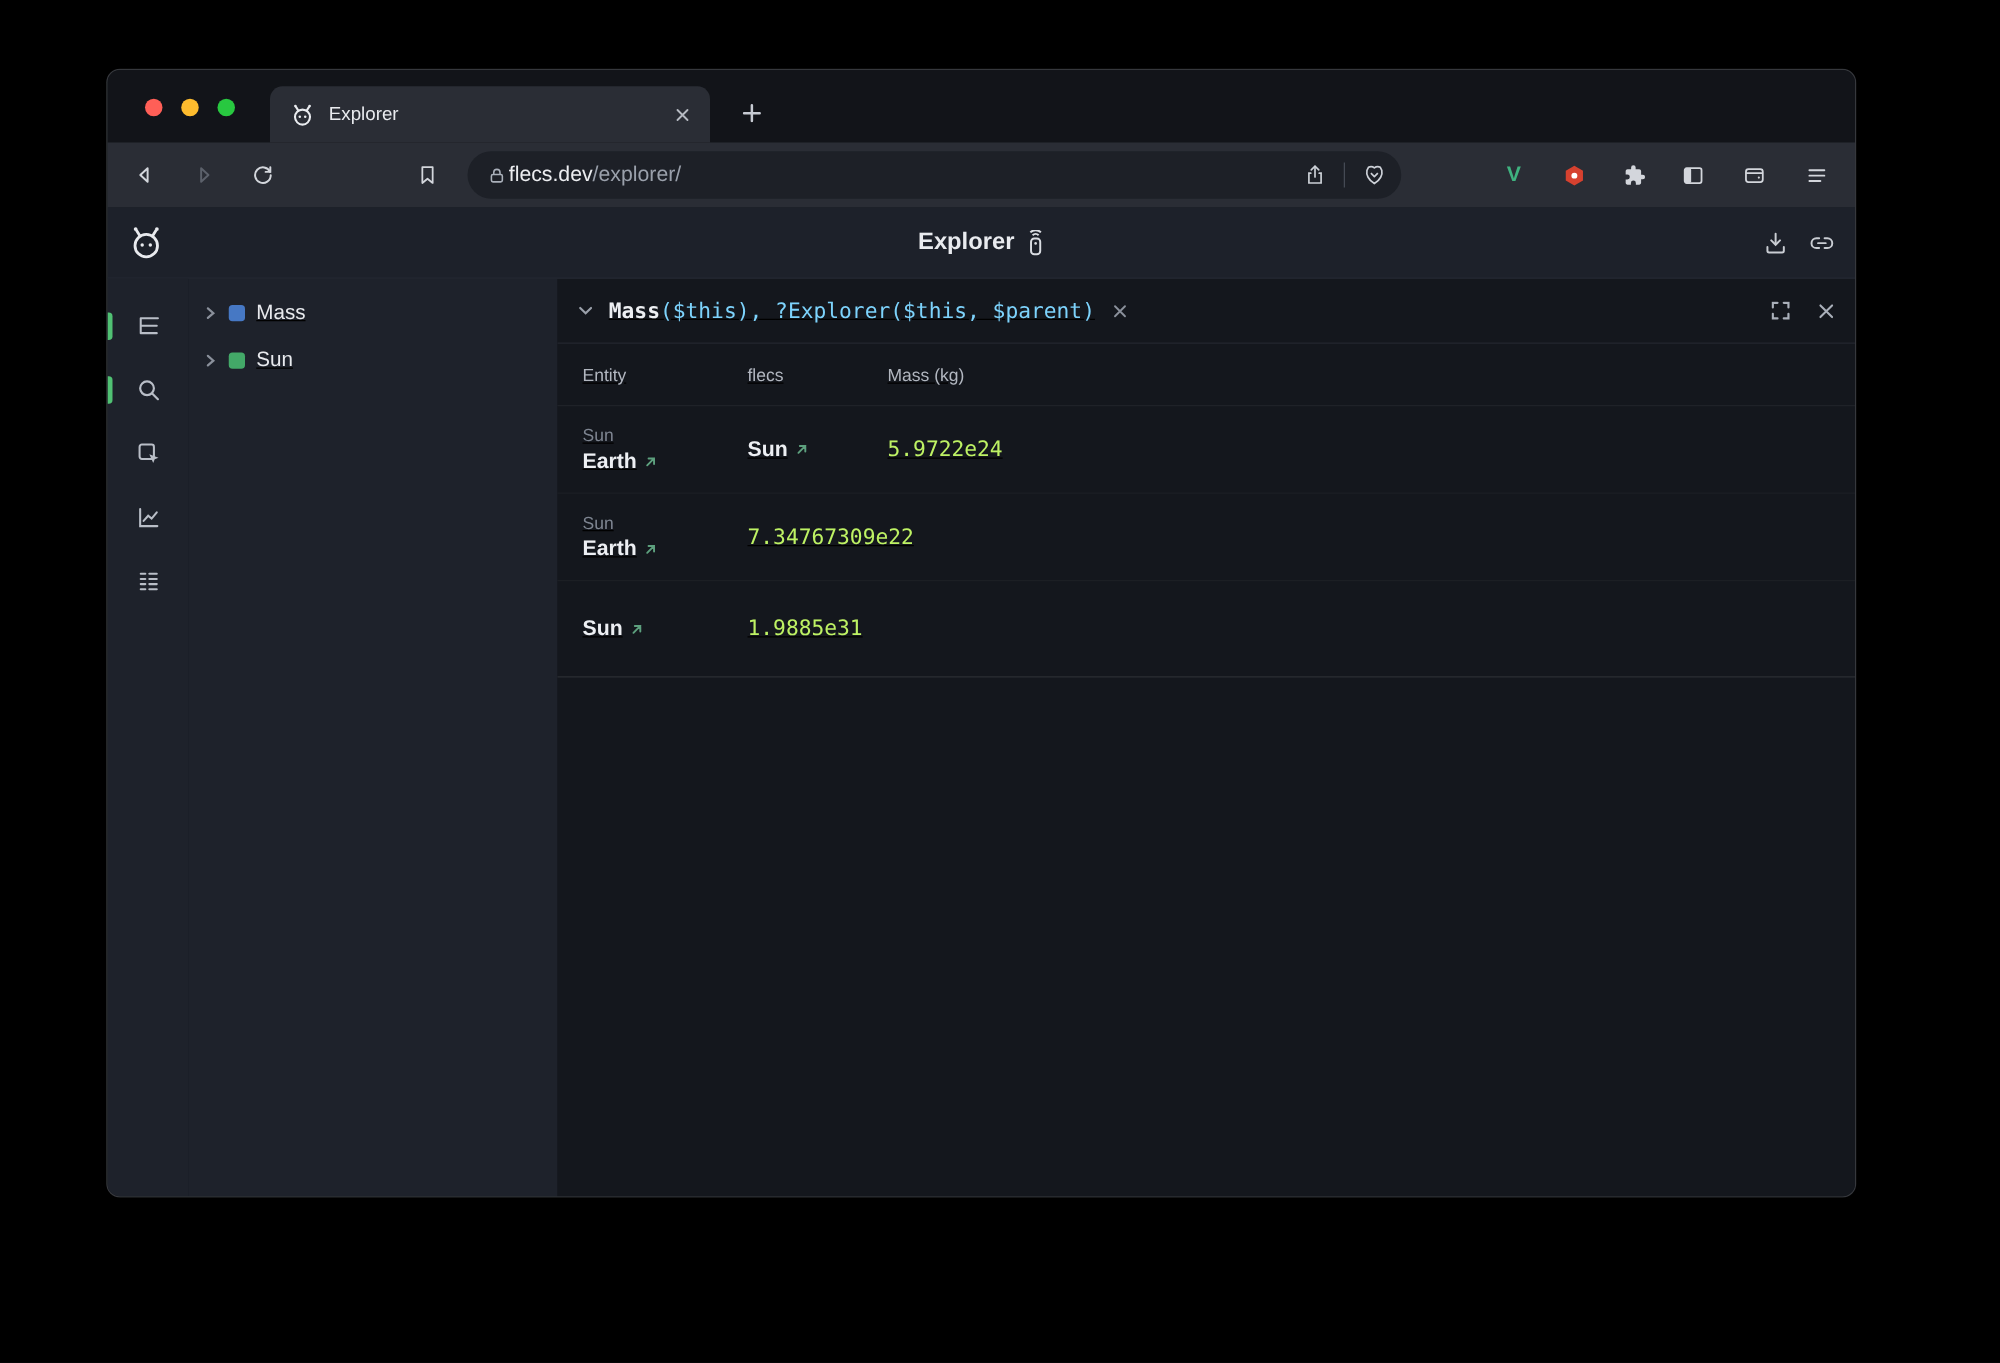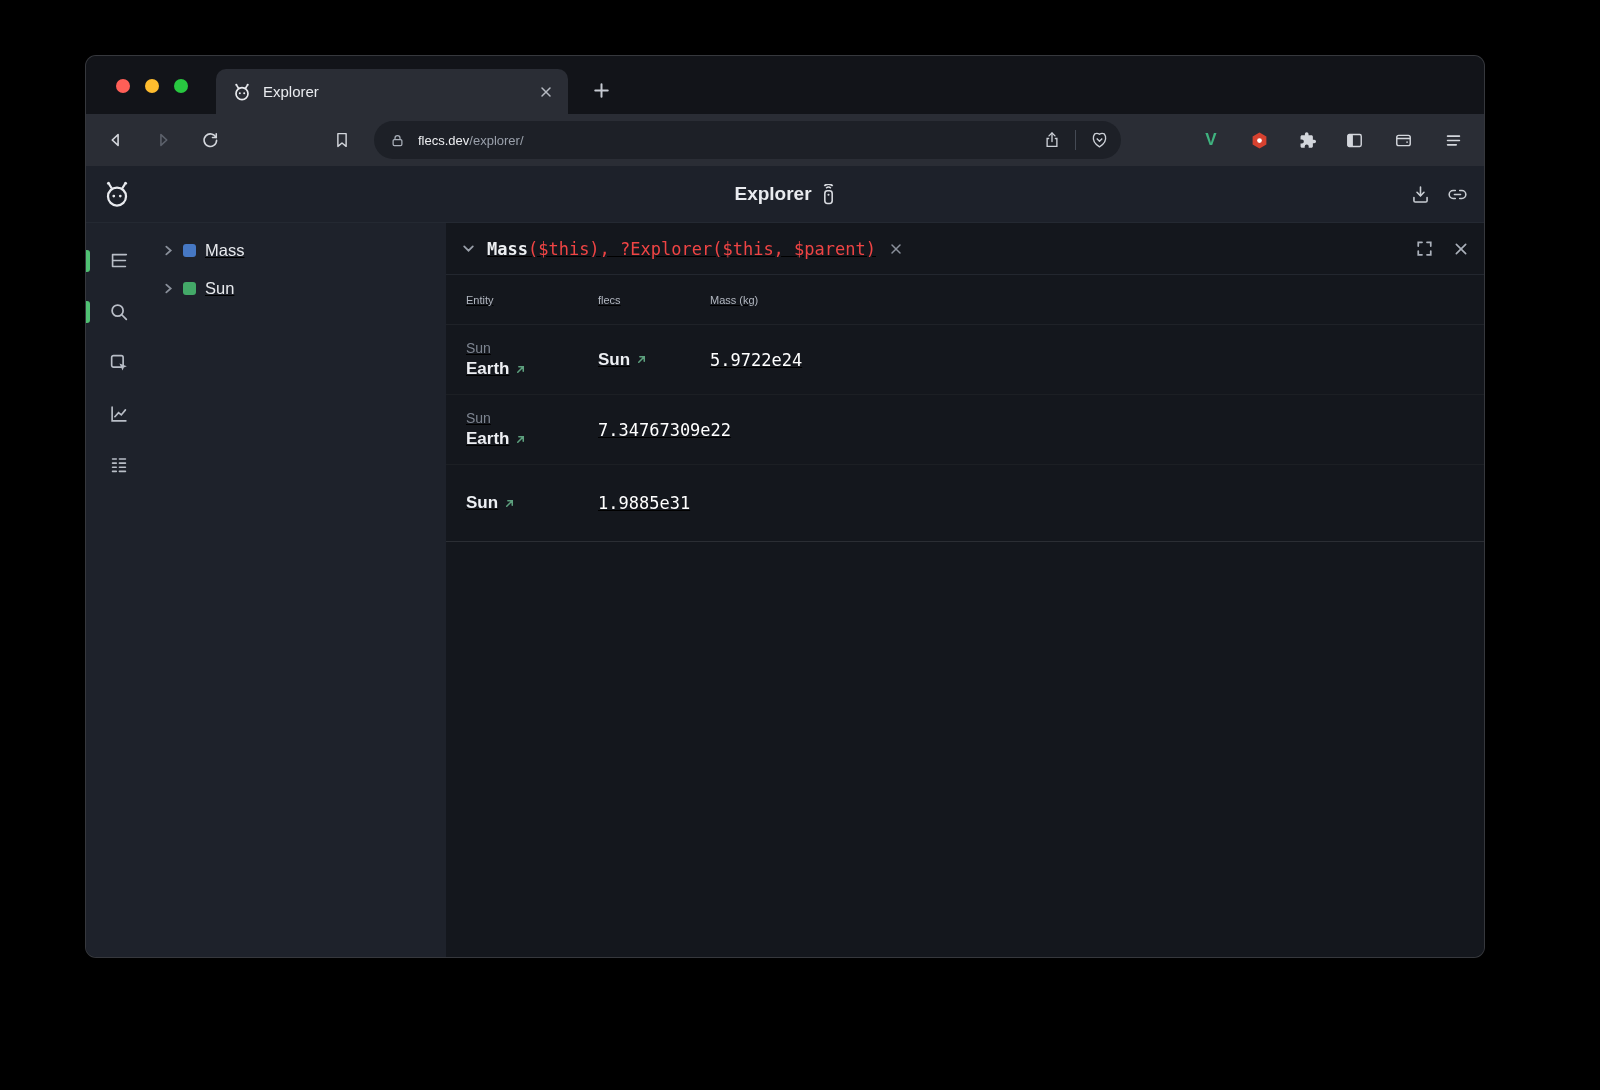--- a/index.html
+++ b/index.html
@@ -27,21 +27,21 @@
     justify-content:center; color:#d3d6dc; background:none; border:none; border-radius:6px; cursor:pointer; }
   .tbtn.disabled { color:#5c616b; }
   .btn-back { left:14px; } .btn-forward { left:61px; } .btn-reload { left:108px; } .btn-bookmark { left:240px; }
   .ext-v { left:1109px; font-weight:700; font-size:17px; color:#3fb27f; }
   .ext-hex { left:1157px; } .ext-puzzle { left:1205px; } .btn-sidebar { left:1252px; }
   .btn-wallet { left:1301px; } .btn-menu { left:1351px; }
 
   .urlbar { position:absolute; left:288px; top:7px; width:747px; height:38px; background:#1d2027;
     border-radius:19px; display:flex; align-items:center; padding:0 12px; color:#aab0ba; cursor:text; }
   .lock { display:flex; color:#aab0ba; margin-left:4px; }
-  .url-text { margin-left:13px; font-size:13px; color:#ecedf0; white-space:nowrap; }
+  .url-text { margin-left:2px; font-size:17px; color:#ecedf0; white-space:nowrap; }
   .url-path { color:#9aa0ab; }
   .u-spacer { flex:1; }
   .share, .shield { display:flex; color:#ccd0d7; cursor:pointer; }
   .u-divider { width:1px; height:20px; background:#454a54; margin:0 14px; }
 
   
   .appheader { height:57px; background:#1d212a; position:relative; border-bottom:1px solid #242932; }
   .app-logo { position:absolute; left:16px; top:13px; color:#e8eaee; display:flex; }
   .app-title-wrap { position:absolute; left:0; right:0; top:0; height:100%; display:flex;
     justify-content:center; align-items:center; gap:9px; color:#e9ebef; font-size:19px; font-weight:600; }
@@ -64,37 +64,37 @@
   .tree-item { height:38px; display:flex; align-items:center; padding-left:12px; gap:9px;
     color:#e8eaee; font-size:16.5px; cursor:pointer; }
   .tree-chevron { color:#8a909b; display:flex; }
   .chip { width:13px; height:13px; border-radius:3px; flex:none; }
 
   .content { flex:1; background:#14171d; display:flex; flex-direction:column; min-width:0; }
   .querybar { height:52px; display:flex; align-items:center; padding:0 16px; border-bottom:1px solid #23272f; flex:none; }
   .q-chevron { color:#9aa0aa; margin-right:12px; display:flex; cursor:pointer; }
   .qtext { font-family:"DejaVu Sans Mono", monospace; font-size:17px; white-space:pre; cursor:text; }
   .q-fn { color:#edeff2; font-weight:600; }
-  .q-green { color:#ef4444; }
+  .q-green { color:#7dd3fc; }
   .q-clear { color:#8a909b; margin-left:14px; display:flex; cursor:pointer; }
   .q-spacer { flex:1; }
   .q-expand, .q-close { color:#aab0ba; margin-left:22px; display:flex; cursor:pointer; background:none; border:none; }
 
   .table-section { border-bottom:1px solid rgba(255,255,255,.10); }
   .thead, .trow { display:grid; grid-template-columns:132px 112px 1fr; padding-left:20px; }
-  .thead { height:50px; align-items:center; color:#b2b7c0; font-size:11px;
+  .thead { height:50px; align-items:center; color:#b2b7c0; font-size:14px;
     border-bottom:1px solid rgba(255,255,255,.05); }
   .trow { min-height:70px; border-bottom:1px solid rgba(255,255,255,.035); }
   .trow.r3 { min-height:76px; border-bottom:none; }
   .cell { display:flex; flex-direction:column; justify-content:center; gap:3px; padding:10px 10px 10px 0; }
   .path { font-size:14px; color:#7e8591; }
   .ename { font-size:17px; font-weight:600; color:#edeff3; display:flex; align-items:center; gap:6px; cursor:pointer; }
   .ename.muted { color:#8a909b; font-weight:400; cursor:default; }
   .golink { color:#5da07e; display:flex; }
-  .cell.mass { font-family:"DejaVu Sans Mono", monospace; font-size:17px; color:#ffffff; }
+  .cell.mass { font-family:"DejaVu Sans Mono", monospace; font-size:17px; color:#bef264; }
 </style>
 </head>
 <body>
 
 <div class="window">
 
   <div class="tabstrip">
     <div class="traffic">
       <span class="dot" style="background-color: rgb(255, 95, 87);"></span>
       <span class="dot" style="background-color: rgb(254, 188, 46);"></span>

